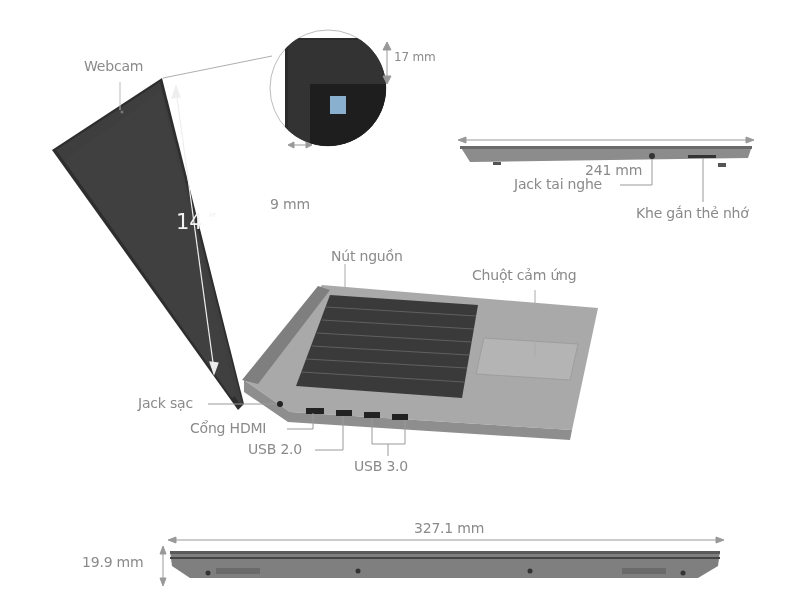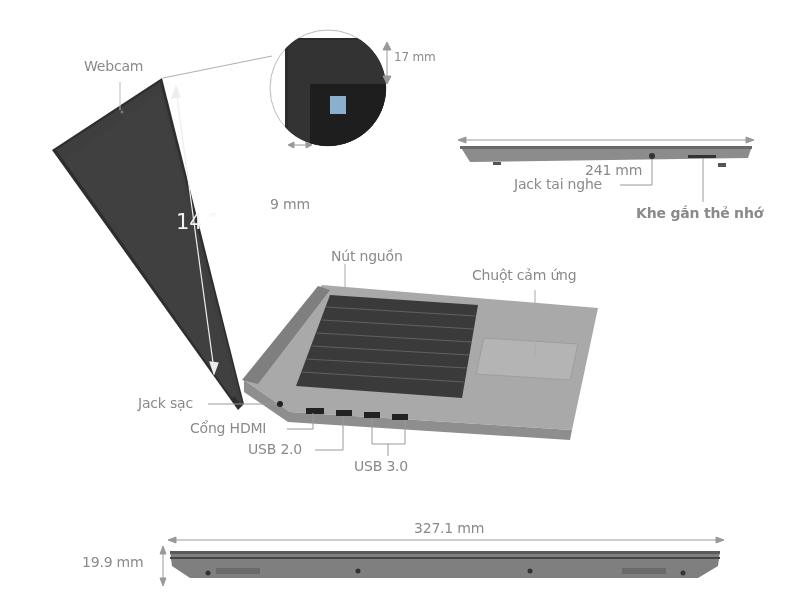--- a/index.html
+++ b/index.html
@@ -129,21 +129,21 @@
     <rect x="622" y="568" width="44" height="6" fill="#6a6a6a"></rect>
   </g>
 </svg>
 
 <span class="lbl" style="left:84px;top:58px;">Webcam</span>
 <span class="lbl" style="left:394px;top:50px;font-size:12px;">17 mm</span>
 <span class="lbl" style="left:270px;top:150px;margin-top:46px;">9 mm</span>
 <span class="lbl white" style="left:176px;top:210px;">14 ″</span>
 <span class="lbl" style="left:585px;top:120px;margin-top:42px;">241 mm</span>
 <span class="lbl" style="left:514px;top:176px;">Jack tai nghe</span>
-<span class="lbl" style="left:636px;top:205px;font-weight:bold;">Khe gắn thẻ nhớ</span>
+<span class="lbl" style="left:636px;top:205px;">Khe gắn thẻ nhớ</span>
 <span class="lbl" style="left:322px;top:248px;margin-left:9px;">Nút nguồn</span>
 <span class="lbl" style="left:472px;top:267px;">Chuột cảm ứng</span>
 <span class="lbl" style="left:138px;top:395px;">Jack sạc</span>
 <span class="lbl" style="left:190px;top:420px;">Cổng HDMI</span>
 <span class="lbl" style="left:248px;top:441px;text-align:center;">USB 2.0</span>
 <span class="lbl" style="left:354px;top:458px;">USB 3.0</span>
 <span class="lbl" style="left:414px;top:520px;">327.1 mm</span>
 <span class="lbl" style="left:82px;top:554px;">19.9 mm</span>
 
 </body></html>

